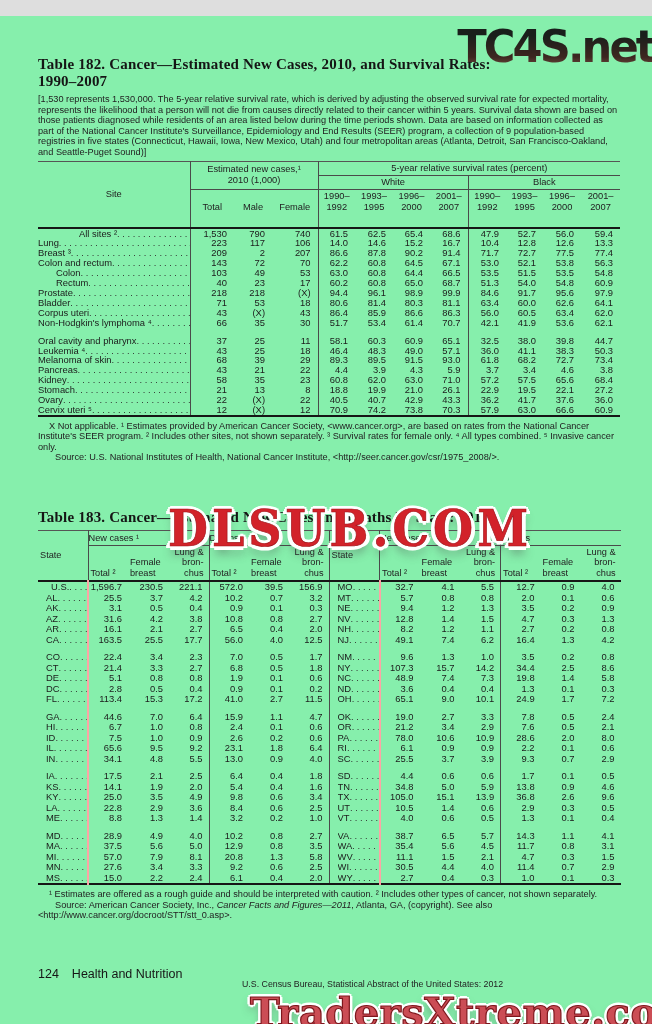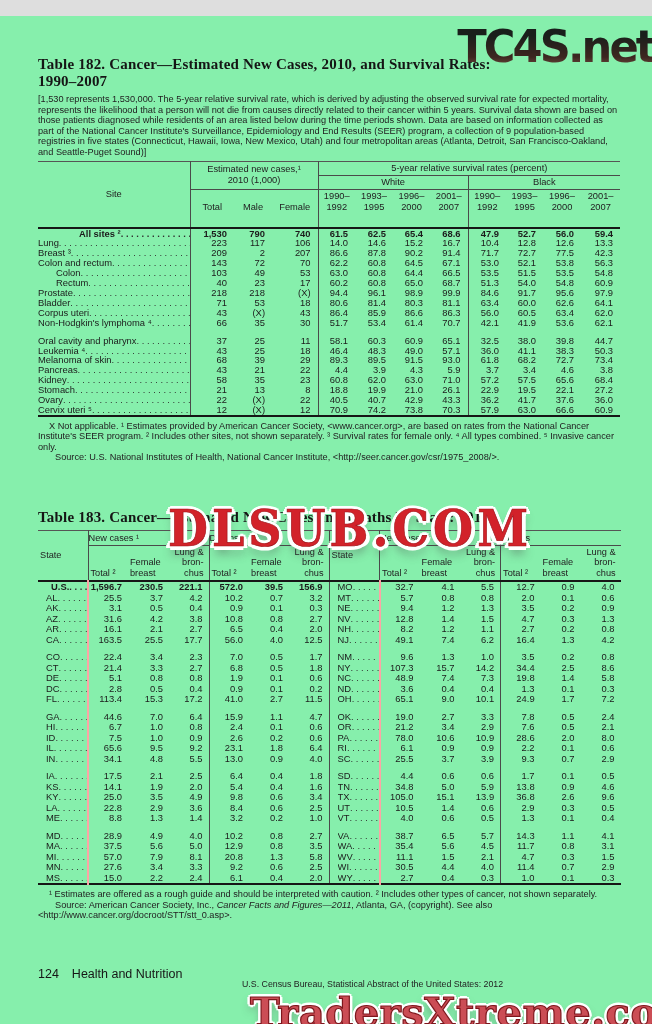--- a/index.html
+++ b/index.html
@@ -38,21 +38,21 @@
   .t183 th.state{vertical-align:middle;}
   .t183 th.lung{text-align:right;padding-right:5px;}
   .t183 tbody tr:first-child td{border-top:2px solid #161616;}
   .t183 tbody td{font:9.4px/10.5px "Liberation Sans",sans-serif;padding:0;vertical-align:bottom;}
   .t183 tbody td.num{text-align:right;padding-right:6px;}
   .t183 tbody td:nth-child(1){border-right:2px solid #fca5a5;}
   .t183 tbody td:nth-child(4){border-right:1px solid #4a4a4a;}
   .t183 tr.gap td{padding-top:7px;}
 
   
-  tr.b td{font-weight:bold;}
+  tr.b td{font-weight:normal;}
   td.lbl .lw{display:flex;align-items:baseline;overflow:hidden;}
   td.lbl{padding-left:13px;}
   td.lbl.ind1{padding-left:18px;}
   td.lbl.ind2{padding-left:41px;}
   .lt{white-space:nowrap;}
   .dots{flex:1;overflow:hidden;white-space:nowrap;color:#2e2e2e;}
   .dots::before{content:" . . . . . . . . . . . . . . . . . . . . . . . . . . . . . . . . . . .";}
   .t183 td.lbl{padding-left:8px;}
   .t183 tr.b td.lbl{padding-left:13px;}
 
@@ -200,21 +200,21 @@
             <td class="num">209</td>
             <td class="num">2</td>
             <td class="num">207</td>
             <td class="num">86.6</td>
             <td class="num">87.8</td>
             <td class="num">90.2</td>
             <td class="num">91.4</td>
             <td class="num">71.7</td>
             <td class="num">72.7</td>
             <td class="num">77.5</td>
-            <td class="num">42.3</td>
+            <td class="num">77.4</td>
           </tr>
           <tr>
             <td class="lbl">
               <div class="lw">
                 <span class="lt">Colon and rectum</span>
                 <span class="dots"></span>
               </div>
             </td>
             <td class="num">143</td>
             <td class="num">72</td>

